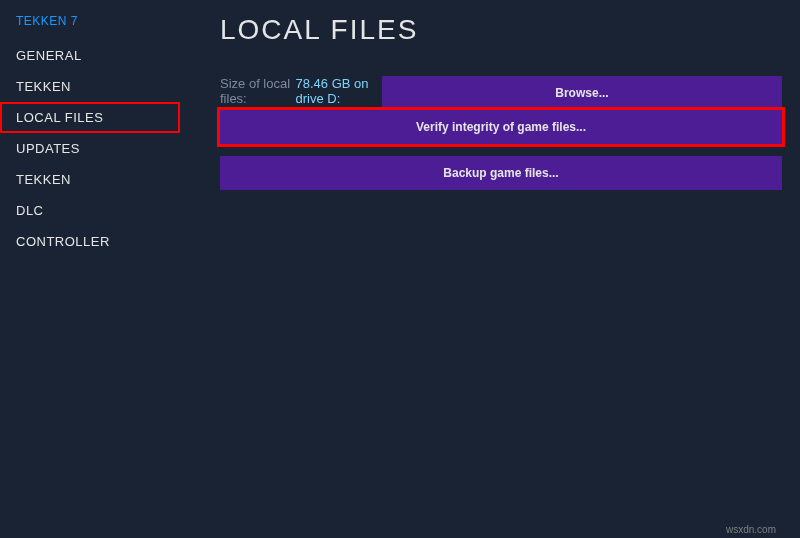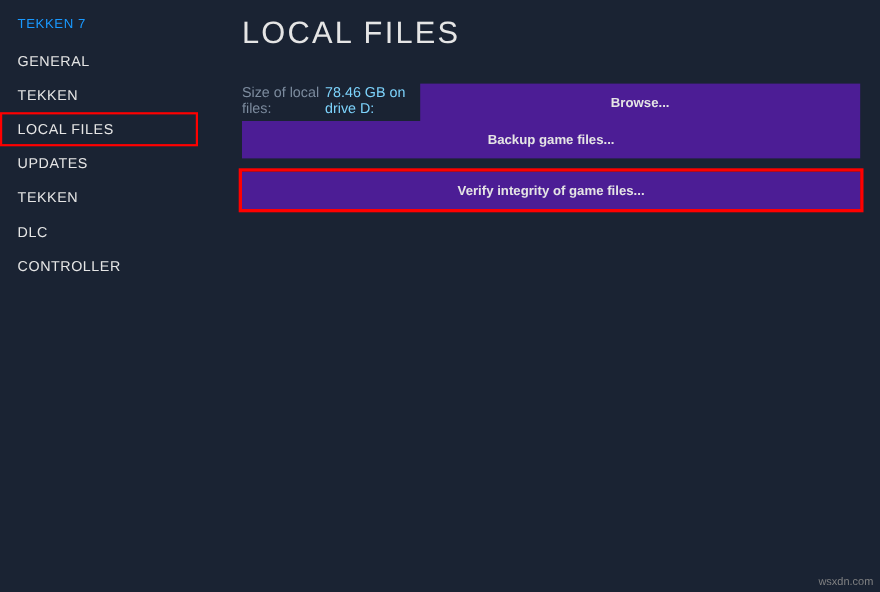--- a/index.html
+++ b/index.html
@@ -80,21 +80,21 @@
   font-weight: bold;
 }
 .btn-group { display: flex; flex-direction: column; gap: 12px; }
 .btn.highlighted {
   outline: 3px solid #ff0000;
   outline-offset: 0;
 }
 .watermark {
   position: absolute;
   bottom: 3px;
-  right: 6px;
+  right: 24px;
   font-size: 10px;
   color: #8a8a8a;
   opacity: 0.9;
 }
 </style>
 </head>
 <body>
 
 <div class="container">
   <div class="sidebar">
@@ -110,19 +110,19 @@
       </div>
   </div>
   <div class="main">
     <h1 class="page-title">LOCAL FILES</h1>
     <div class="size-row">
       <span class="size-label">Size of local files:</span>
       <span class="size-value">78.46 GB on drive D:</span>
       <div class="btn browse-btn">Browse...</div>
     </div>
     <div class="btn-group" id="btn-group">
+        <div class="btn highlighted">Verify integrity of game files...</div>
         <div class="btn">Backup game files...</div>
-        <div class="btn highlighted">Verify integrity of game files...</div>
       </div>
   </div>
 </div>
 
 <div class="watermark">wsxdn.com</div>
 
 </body></html>

